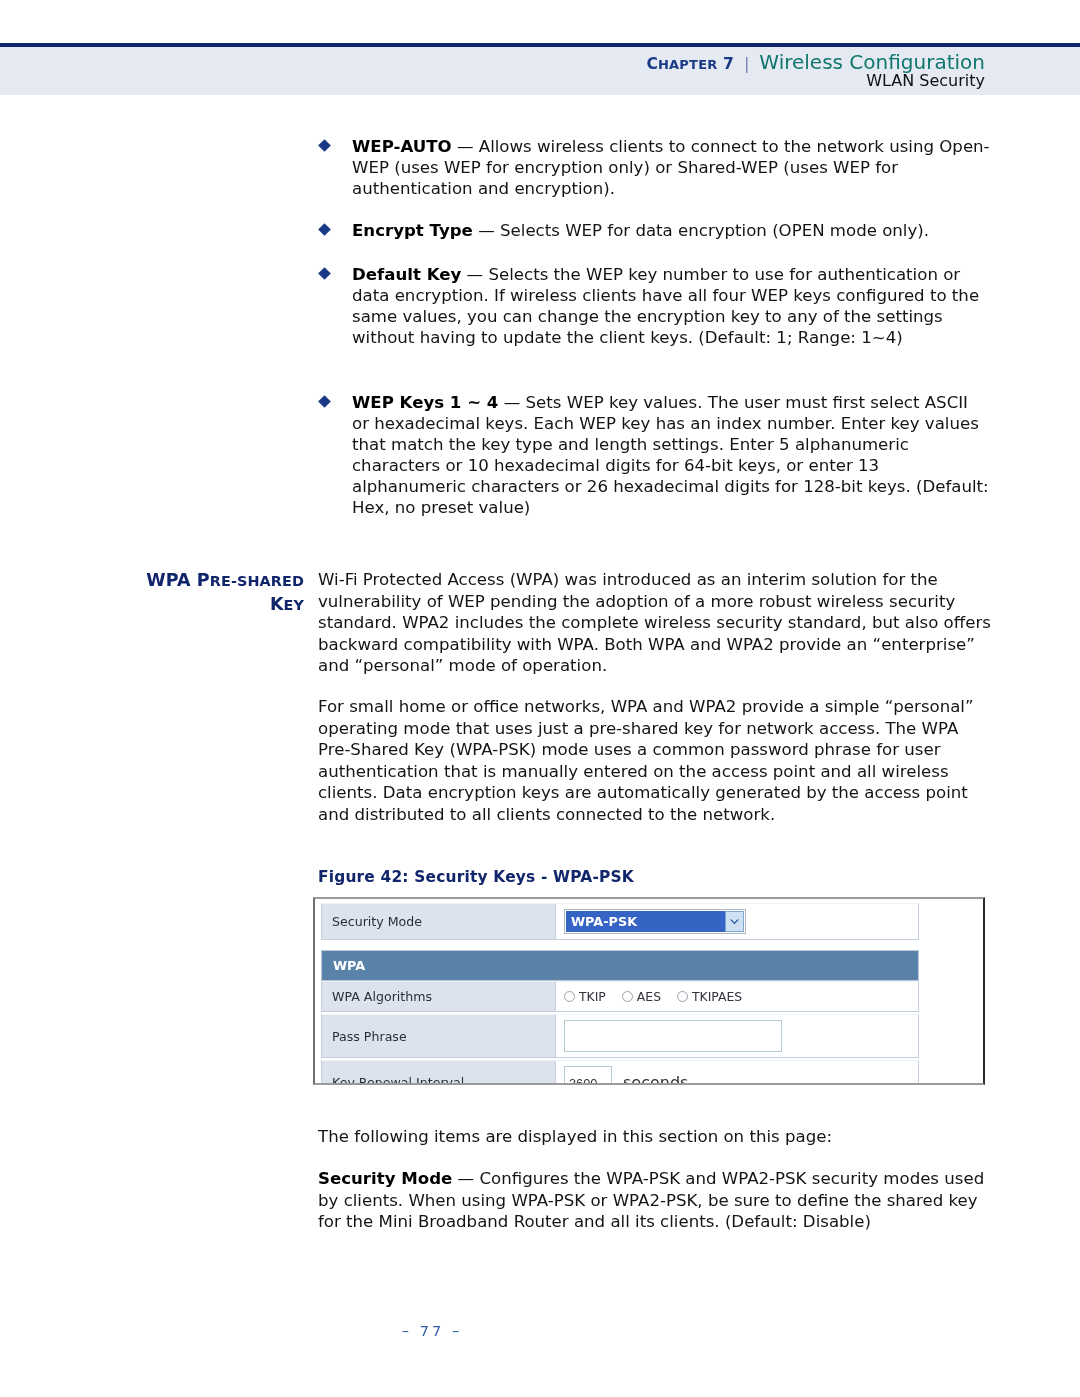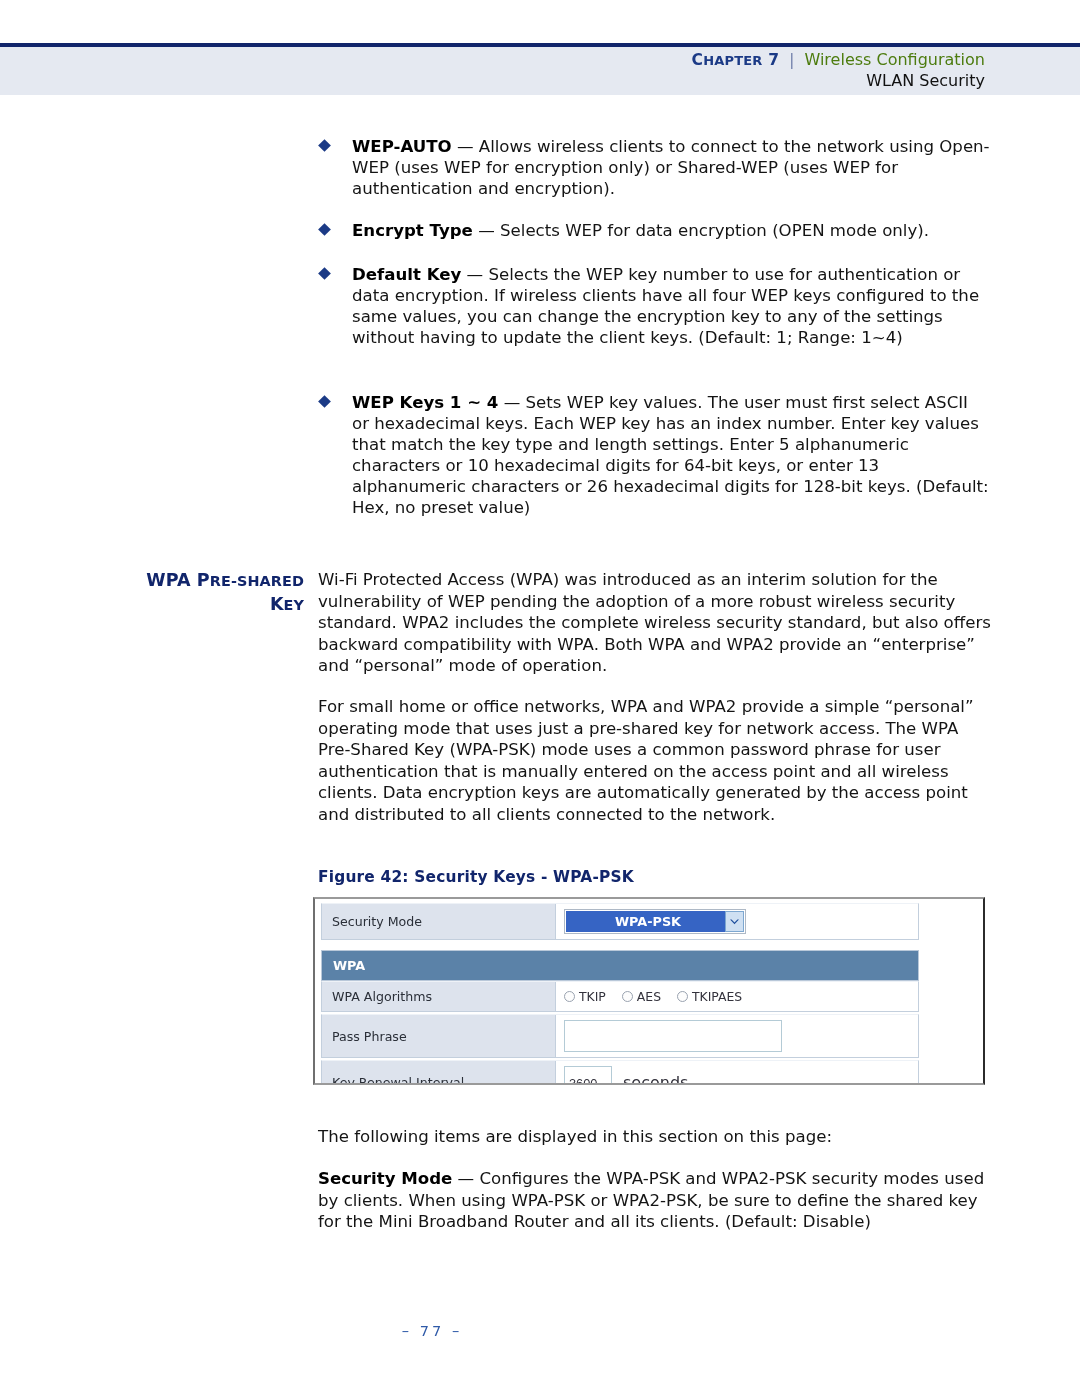--- a/index.html
+++ b/index.html
@@ -43,22 +43,22 @@
   }
   .chapter-label .sc {
     font-size: 13px;
   }
   .header-sep {
     color: #6c7ba8;
     font-size: 15px;
     padding: 0 5px;
   }
   .header-sect {
-    color: #4d7c0f;
-    font-size: 16px;
+    color: #0f766e;
+    font-size: 20px;
   }
   .header-line2 {
     position: absolute;
     right: 95px; top: 71px;
     color: #111111;
     font-size: 16px;
     text-align: right;
     white-space: nowrap;
   }
 
@@ -187,21 +187,20 @@
 
   
   .ui-select {
     display: flex;
     align-items: center;
     border: 1px solid #aeb9c6;
     background: #ffffff;
     padding: 1px;
     width: 182px;
     box-sizing: border-box;
-    text-align: center;
   }
   .ui-select .sel-val {
     flex: 1 1 auto;
     background: #3664c4;
     color: #ffffff;
     font-size: 12.8px;
     font-weight: bold;
     padding: 3px 0 3px 5px;
     line-height: 15px;
     white-space: nowrap;

